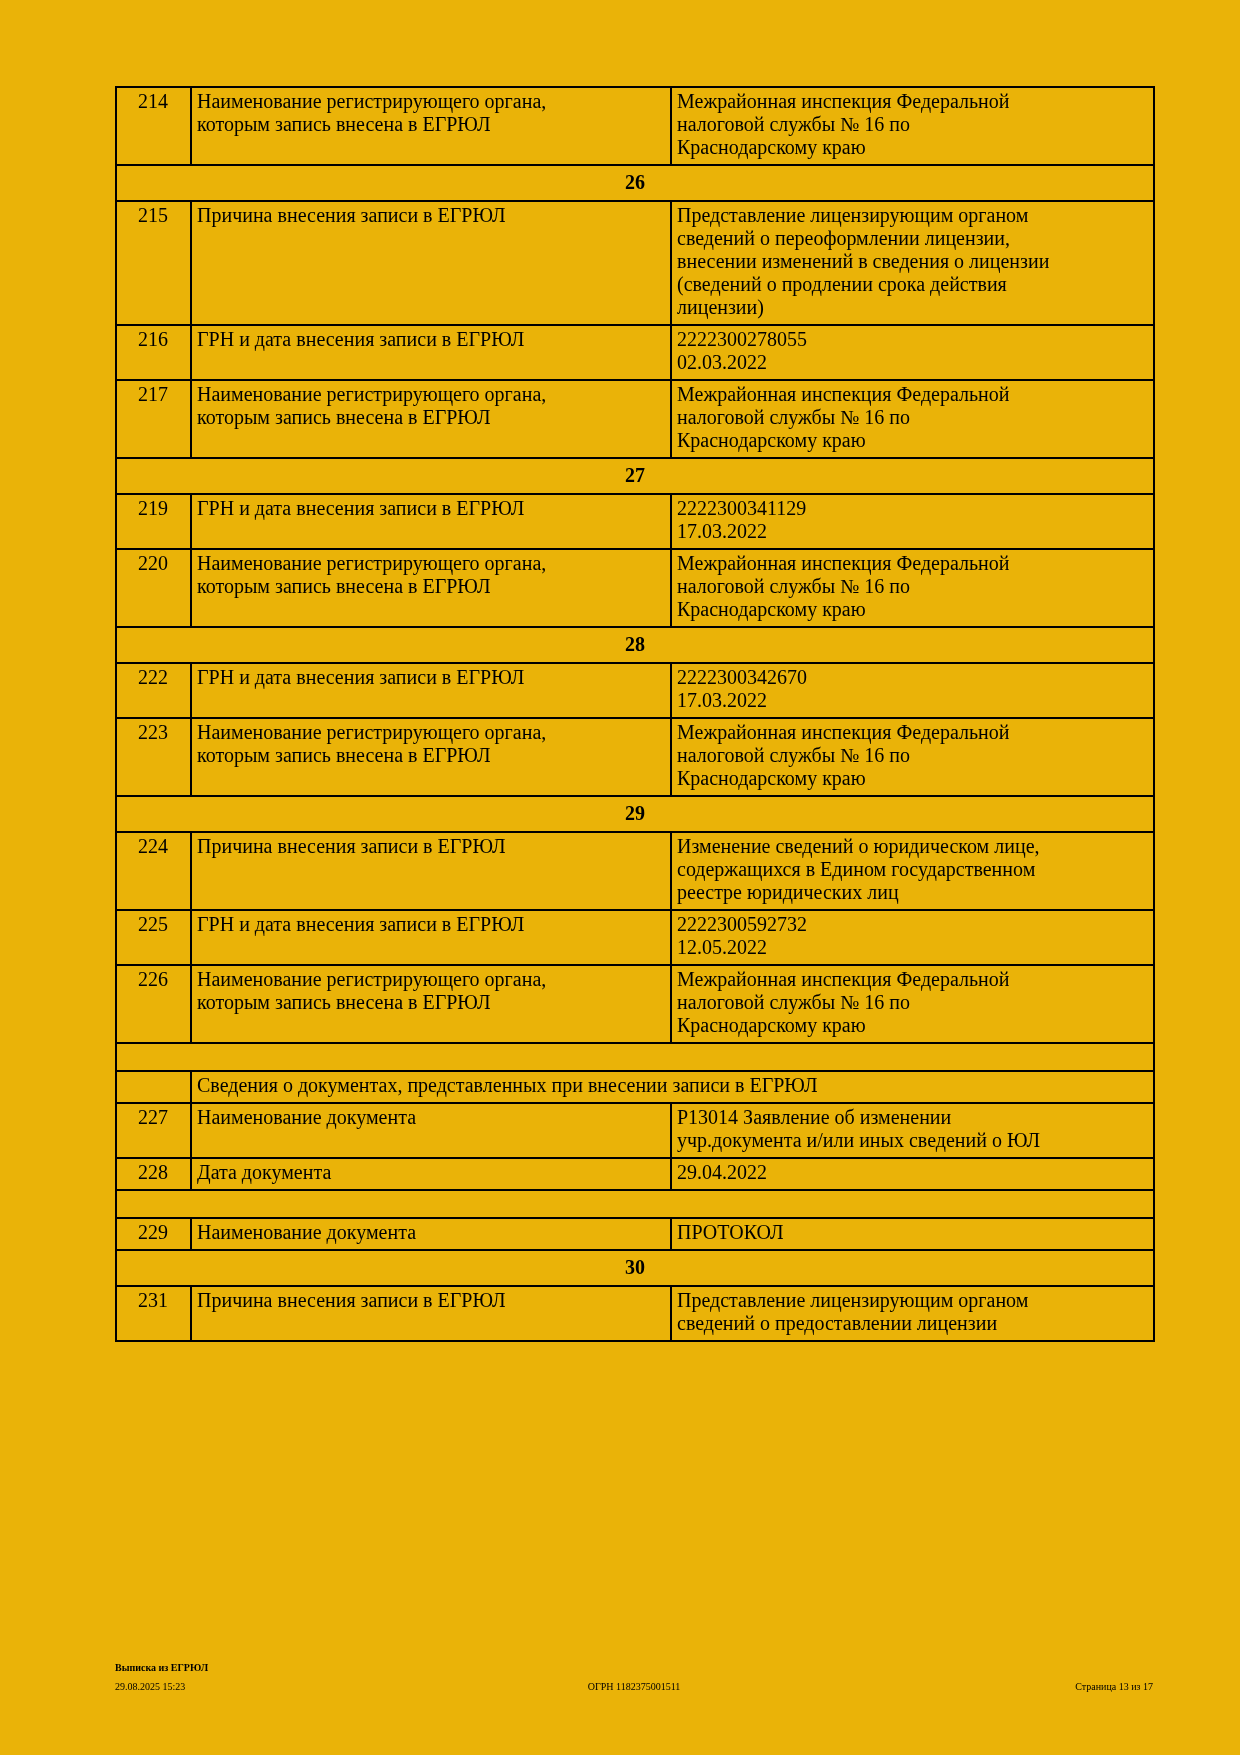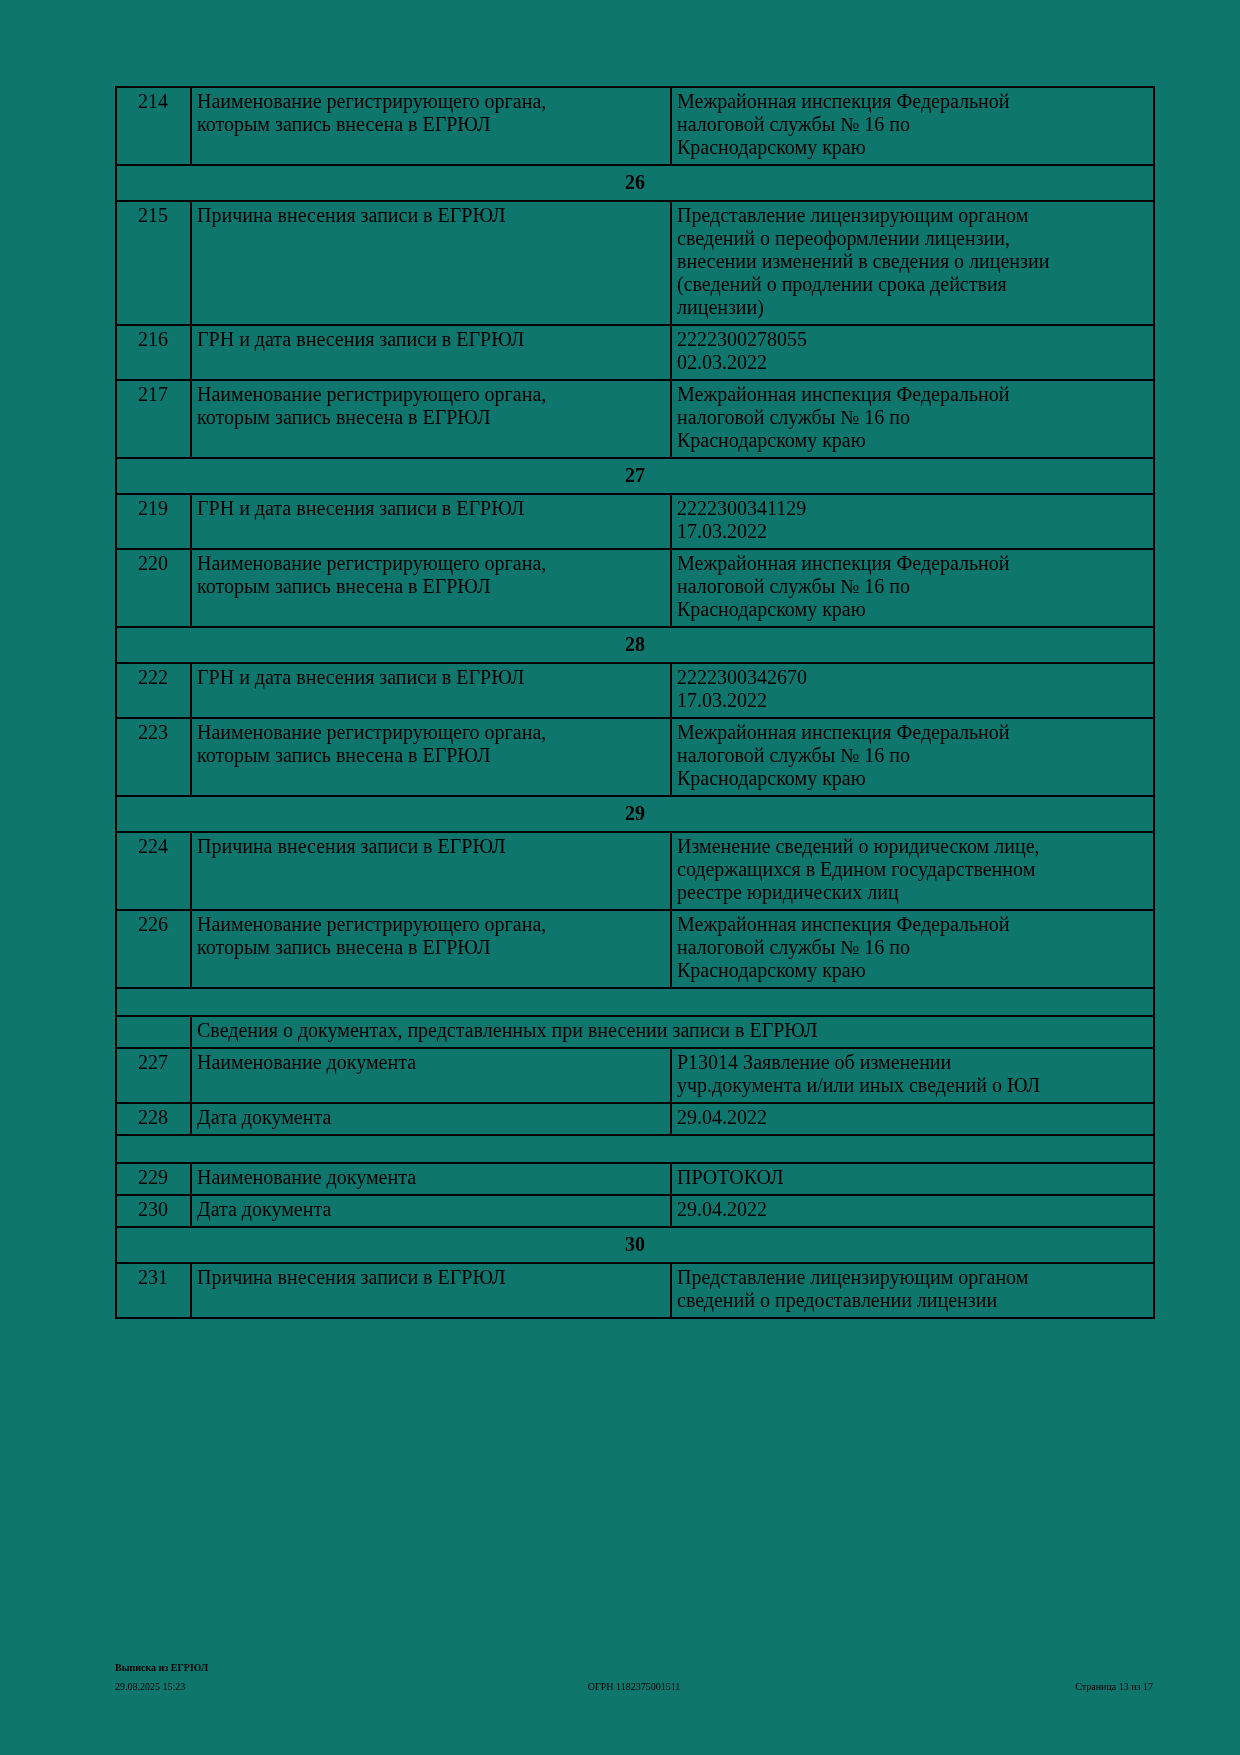--- a/index.html
+++ b/index.html
@@ -6,21 +6,21 @@
     margin: 0;
     padding: 0;
     background: #ffffff;
     font-family: "Liberation Serif", "DejaVu Serif", serif;
     color: #000;
   }
   .page {
     position: relative;
     width: 1240px;
     height: 1755px;
-    background: #0f766e;
+    background: #eab308;
     overflow: hidden;
   }
   table.egrul {
     position: absolute;
     left: 115px;
     top: 86px;
     width: 1038px;
     border-collapse: collapse;
     table-layout: fixed;
   }
@@ -166,20 +166,26 @@
         <td colspan="3">29</td>
       </tr>
       <tr class="rec">
         <td class="c-num">224</td>
         <td>Причина внесения записи в ЕГРЮЛ</td>
         <td>Изменение сведений о юридическом лице,
 содержащихся в Едином государственном
 реестре юридических лиц</td>
       </tr>
       <tr class="rec">
+        <td class="c-num">225</td>
+        <td>ГРН и дата внесения записи в ЕГРЮЛ</td>
+        <td>2222300592732
+12.05.2022</td>
+      </tr>
+      <tr class="rec">
         <td class="c-num">226</td>
         <td>Наименование регистрирующего органа,
 которым запись внесена в ЕГРЮЛ</td>
         <td>Межрайонная инспекция Федеральной
 налоговой службы № 16 по
 Краснодарскому краю</td>
       </tr>
       <tr class="spacer">
         <td colspan="3"></td>
       </tr>
@@ -198,25 +204,20 @@
         <td>Дата документа</td>
         <td>29.04.2022</td>
       </tr>
       <tr class="spacer">
         <td colspan="3"></td>
       </tr>
       <tr class="rec">
         <td class="c-num">229</td>
         <td>Наименование документа</td>
         <td>ПРОТОКОЛ</td>
-      </tr>
-      <tr class="rec">
-        <td class="c-num">230</td>
-        <td>Дата документа</td>
-        <td>29.04.2022</td>
       </tr>
       <tr class="sec">
         <td colspan="3">30</td>
       </tr>
       <tr class="rec">
         <td class="c-num">231</td>
         <td>Причина внесения записи в ЕГРЮЛ</td>
         <td>Представление лицензирующим органом
 сведений о предоставлении лицензии</td>
       </tr>

